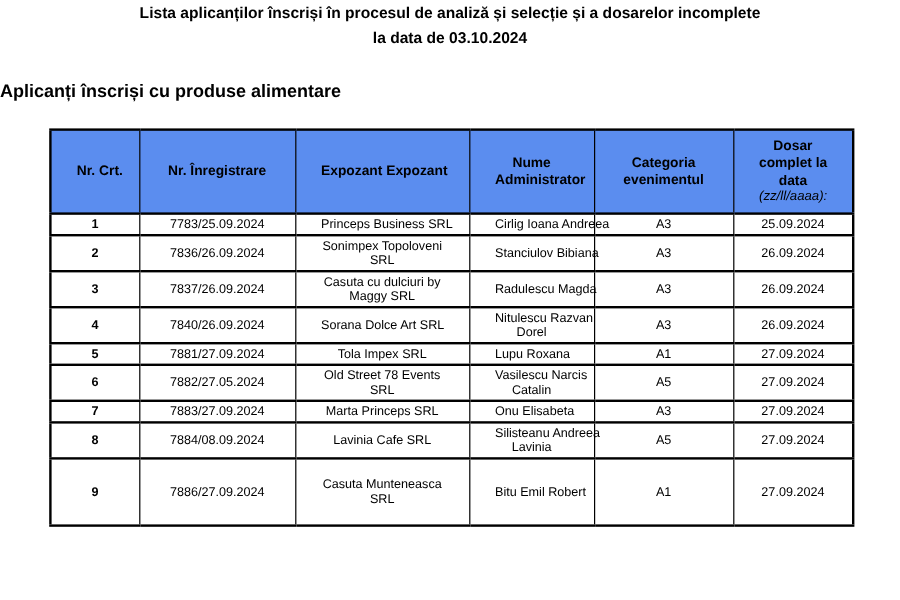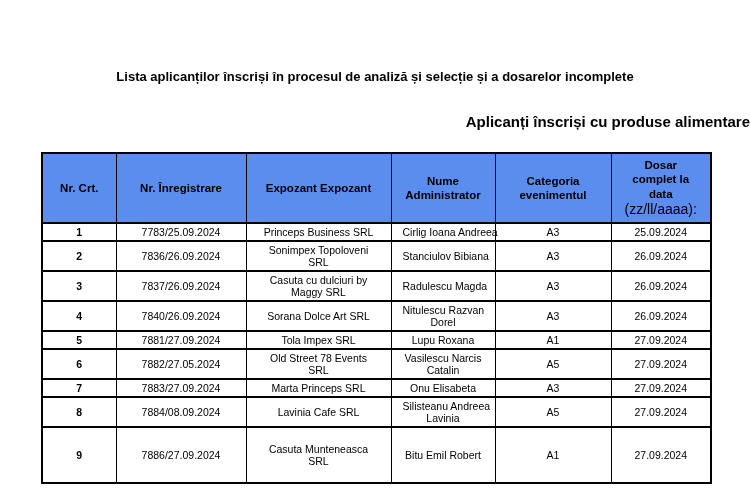--- a/index.html
+++ b/index.html
@@ -4,76 +4,77 @@
 <style>
   html, body {
     margin: 0; padding: 0;
     width: 750px; height: 500px;
     overflow: hidden;
     background: #ffffff;
     color: #000000;
     font-family: "Liberation Sans", sans-serif;
   }
   .doc-title {
-    margin-top: 66px;
     text-align: center;
     font-weight: bold;
     font-size: 13px;
     line-height: 21px;
   }
   .section-title {
     margin-top: 26px;
-    text-align: right;
+    text-align: left;
     font-weight: bold;
     font-size: 15px;
   }
   table.applicants {
     border-collapse: collapse;
     table-layout: fixed;
     width: 669px;
     margin: 22px 0 0 41px;
     border: 2px solid #000;
   }
   th, td {
     border-left: 1px solid #000;
     border-right: 1px solid #000;
     border-top: 2px solid #000;
     border-bottom: 2px solid #000;
     text-align: center;
     vertical-align: middle;
     white-space: pre;
     overflow: visible;
-    padding: 2px 11px;
+    padding: 2px 21px;
   }
   thead tr { height: 70px; }
   th {
     background: var(--header-bg, #5B8DEF);
     font-size: 11.5px;
     font-weight: bold;
     line-height: 1.25;
   }
   .th-sub {
     font-weight: normal;
-    font-size: 14px;
+    font-size: 11px;
     line-height: 1.2;
+    font-style: italic;
   }
   td {
     font-size: 10.5px;
     line-height: 12px;
   }
   td.col-0 { font-weight: bold; }
   tr.tall { height: 56px; }
 </style>
 </head>
 <body>
 
 <div class="page">
 
   <div class="doc-title">
     <div>Lista aplicanților înscriși în procesul de analiză și selecție și a dosarelor incomplete</div>
+    <div>la data de 03.10.2024</div>
   </div>
 
   <div class="section-title">Aplicanți înscriși cu produse alimentare</div>
 
   <table class="applicants">
     <colgroup>
       <col style="width:74px">
       <col style="width:130px">
       <col style="width:145px">
       <col style="width:104px">

